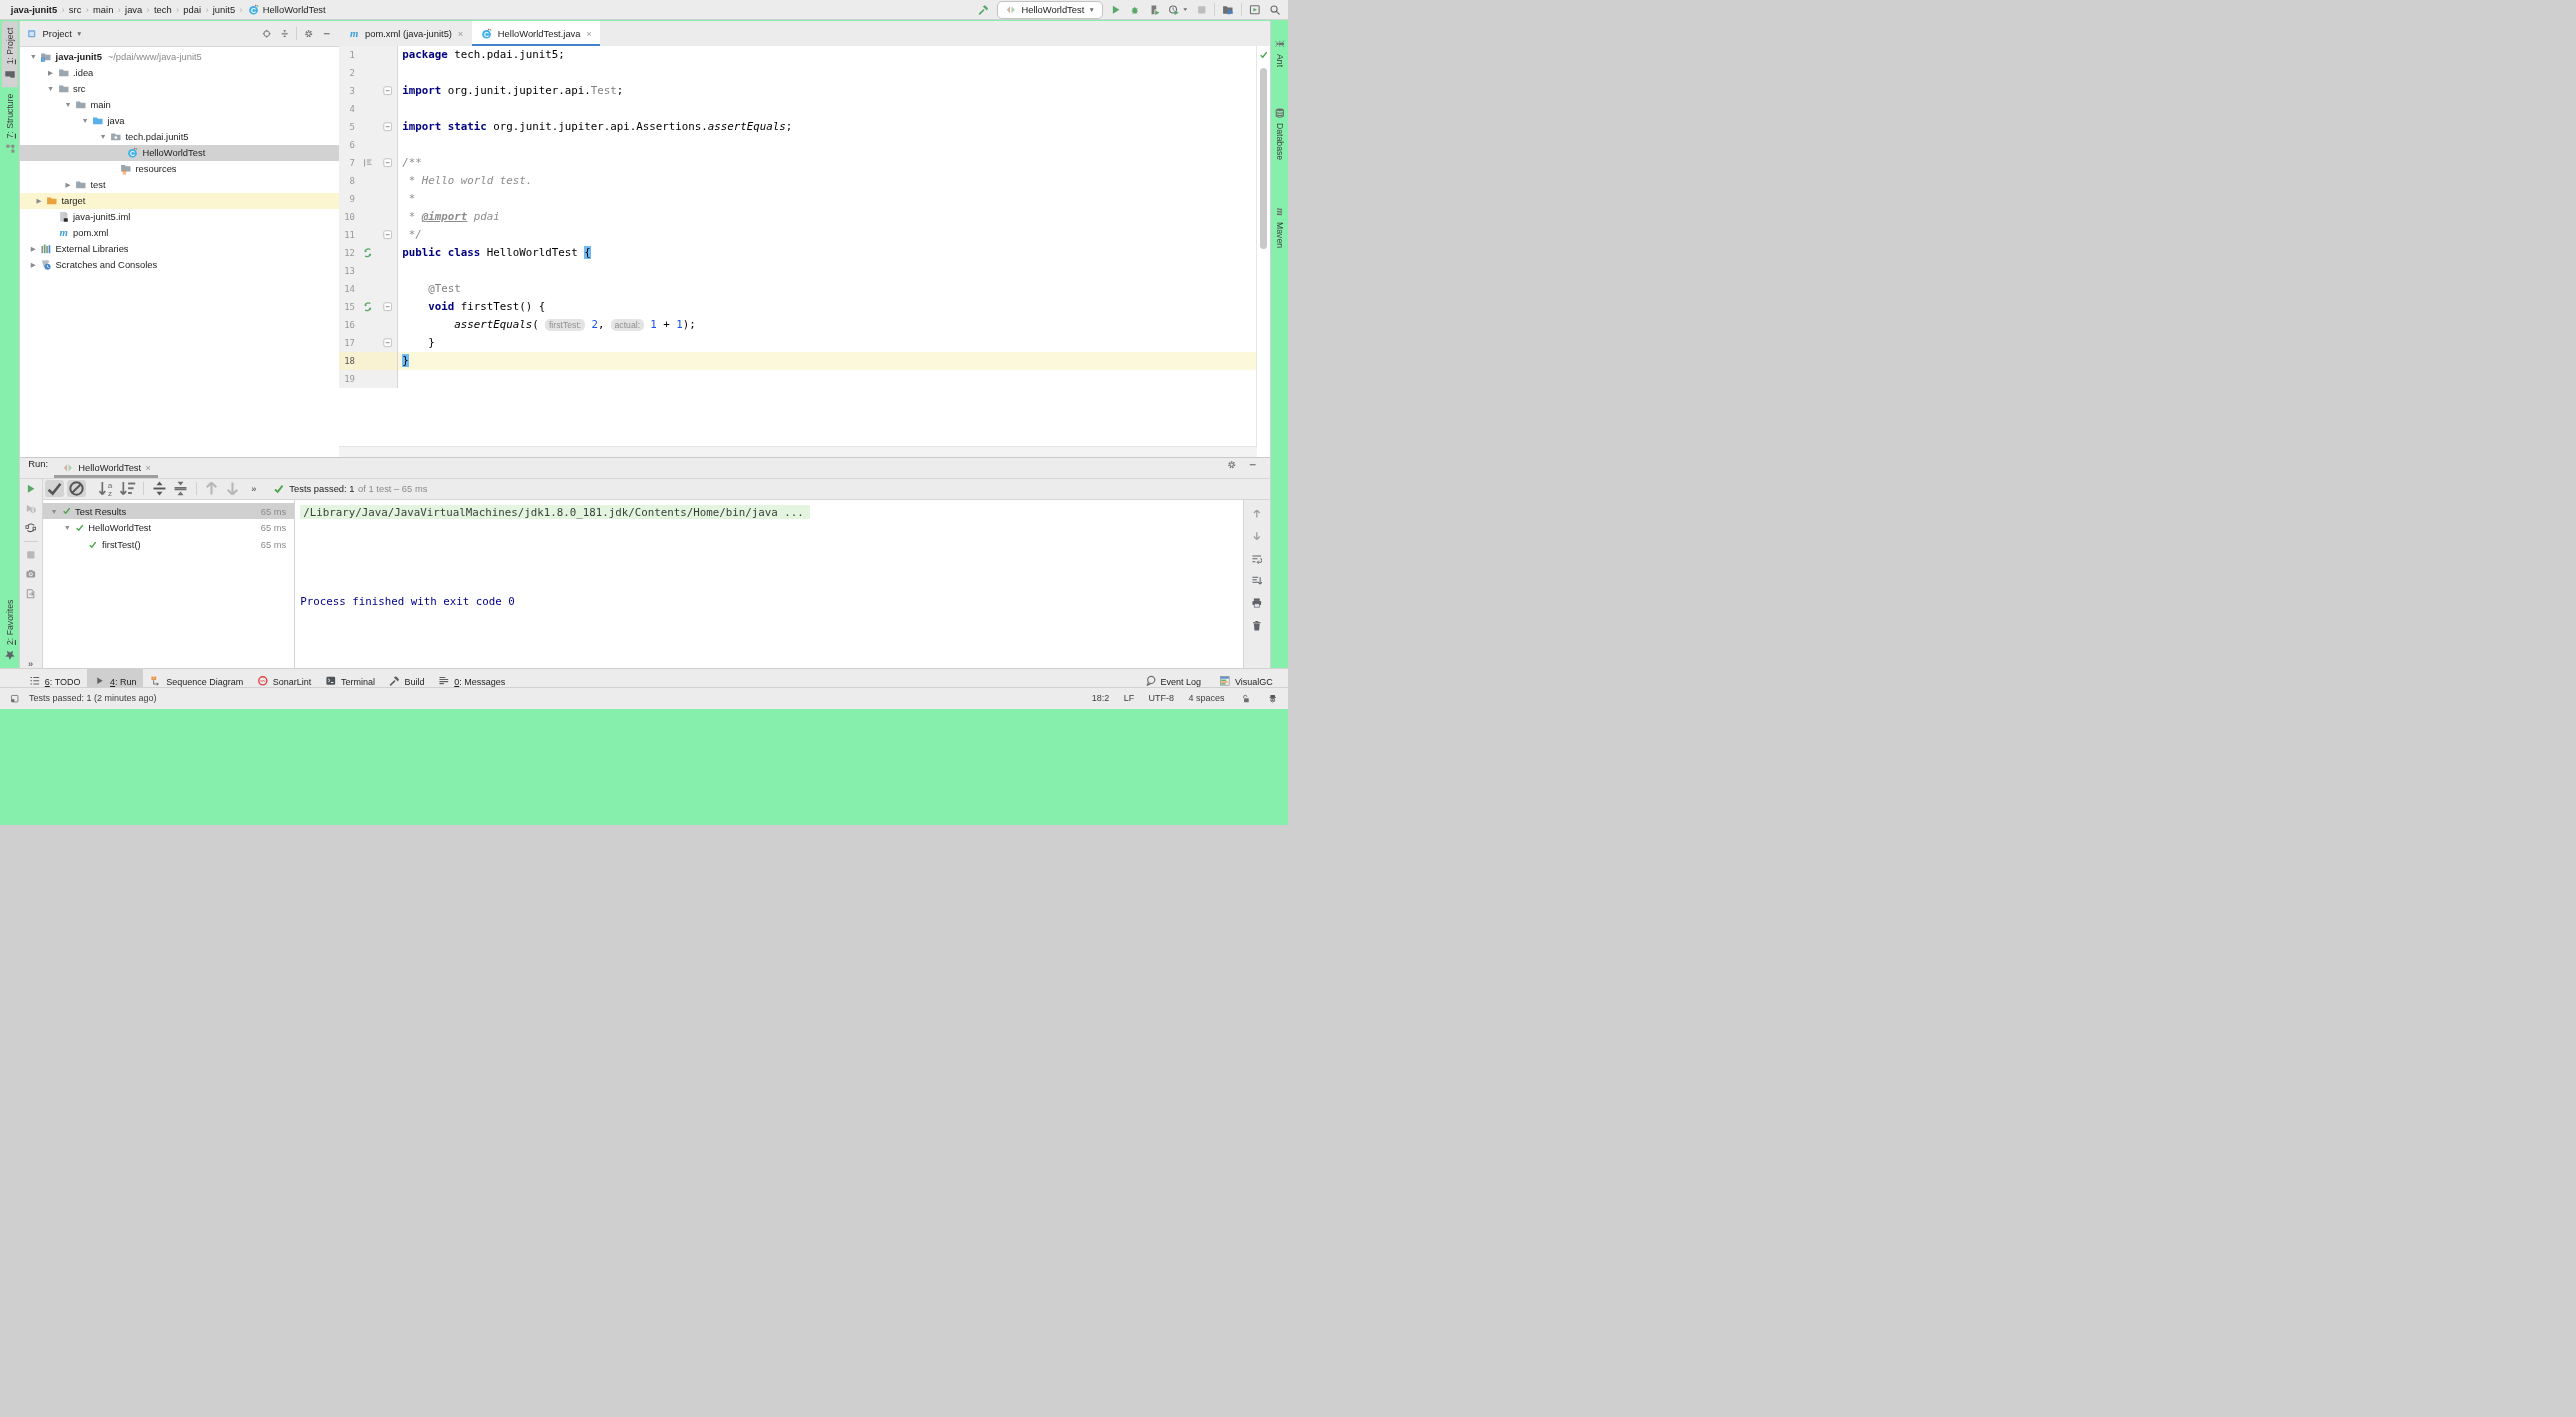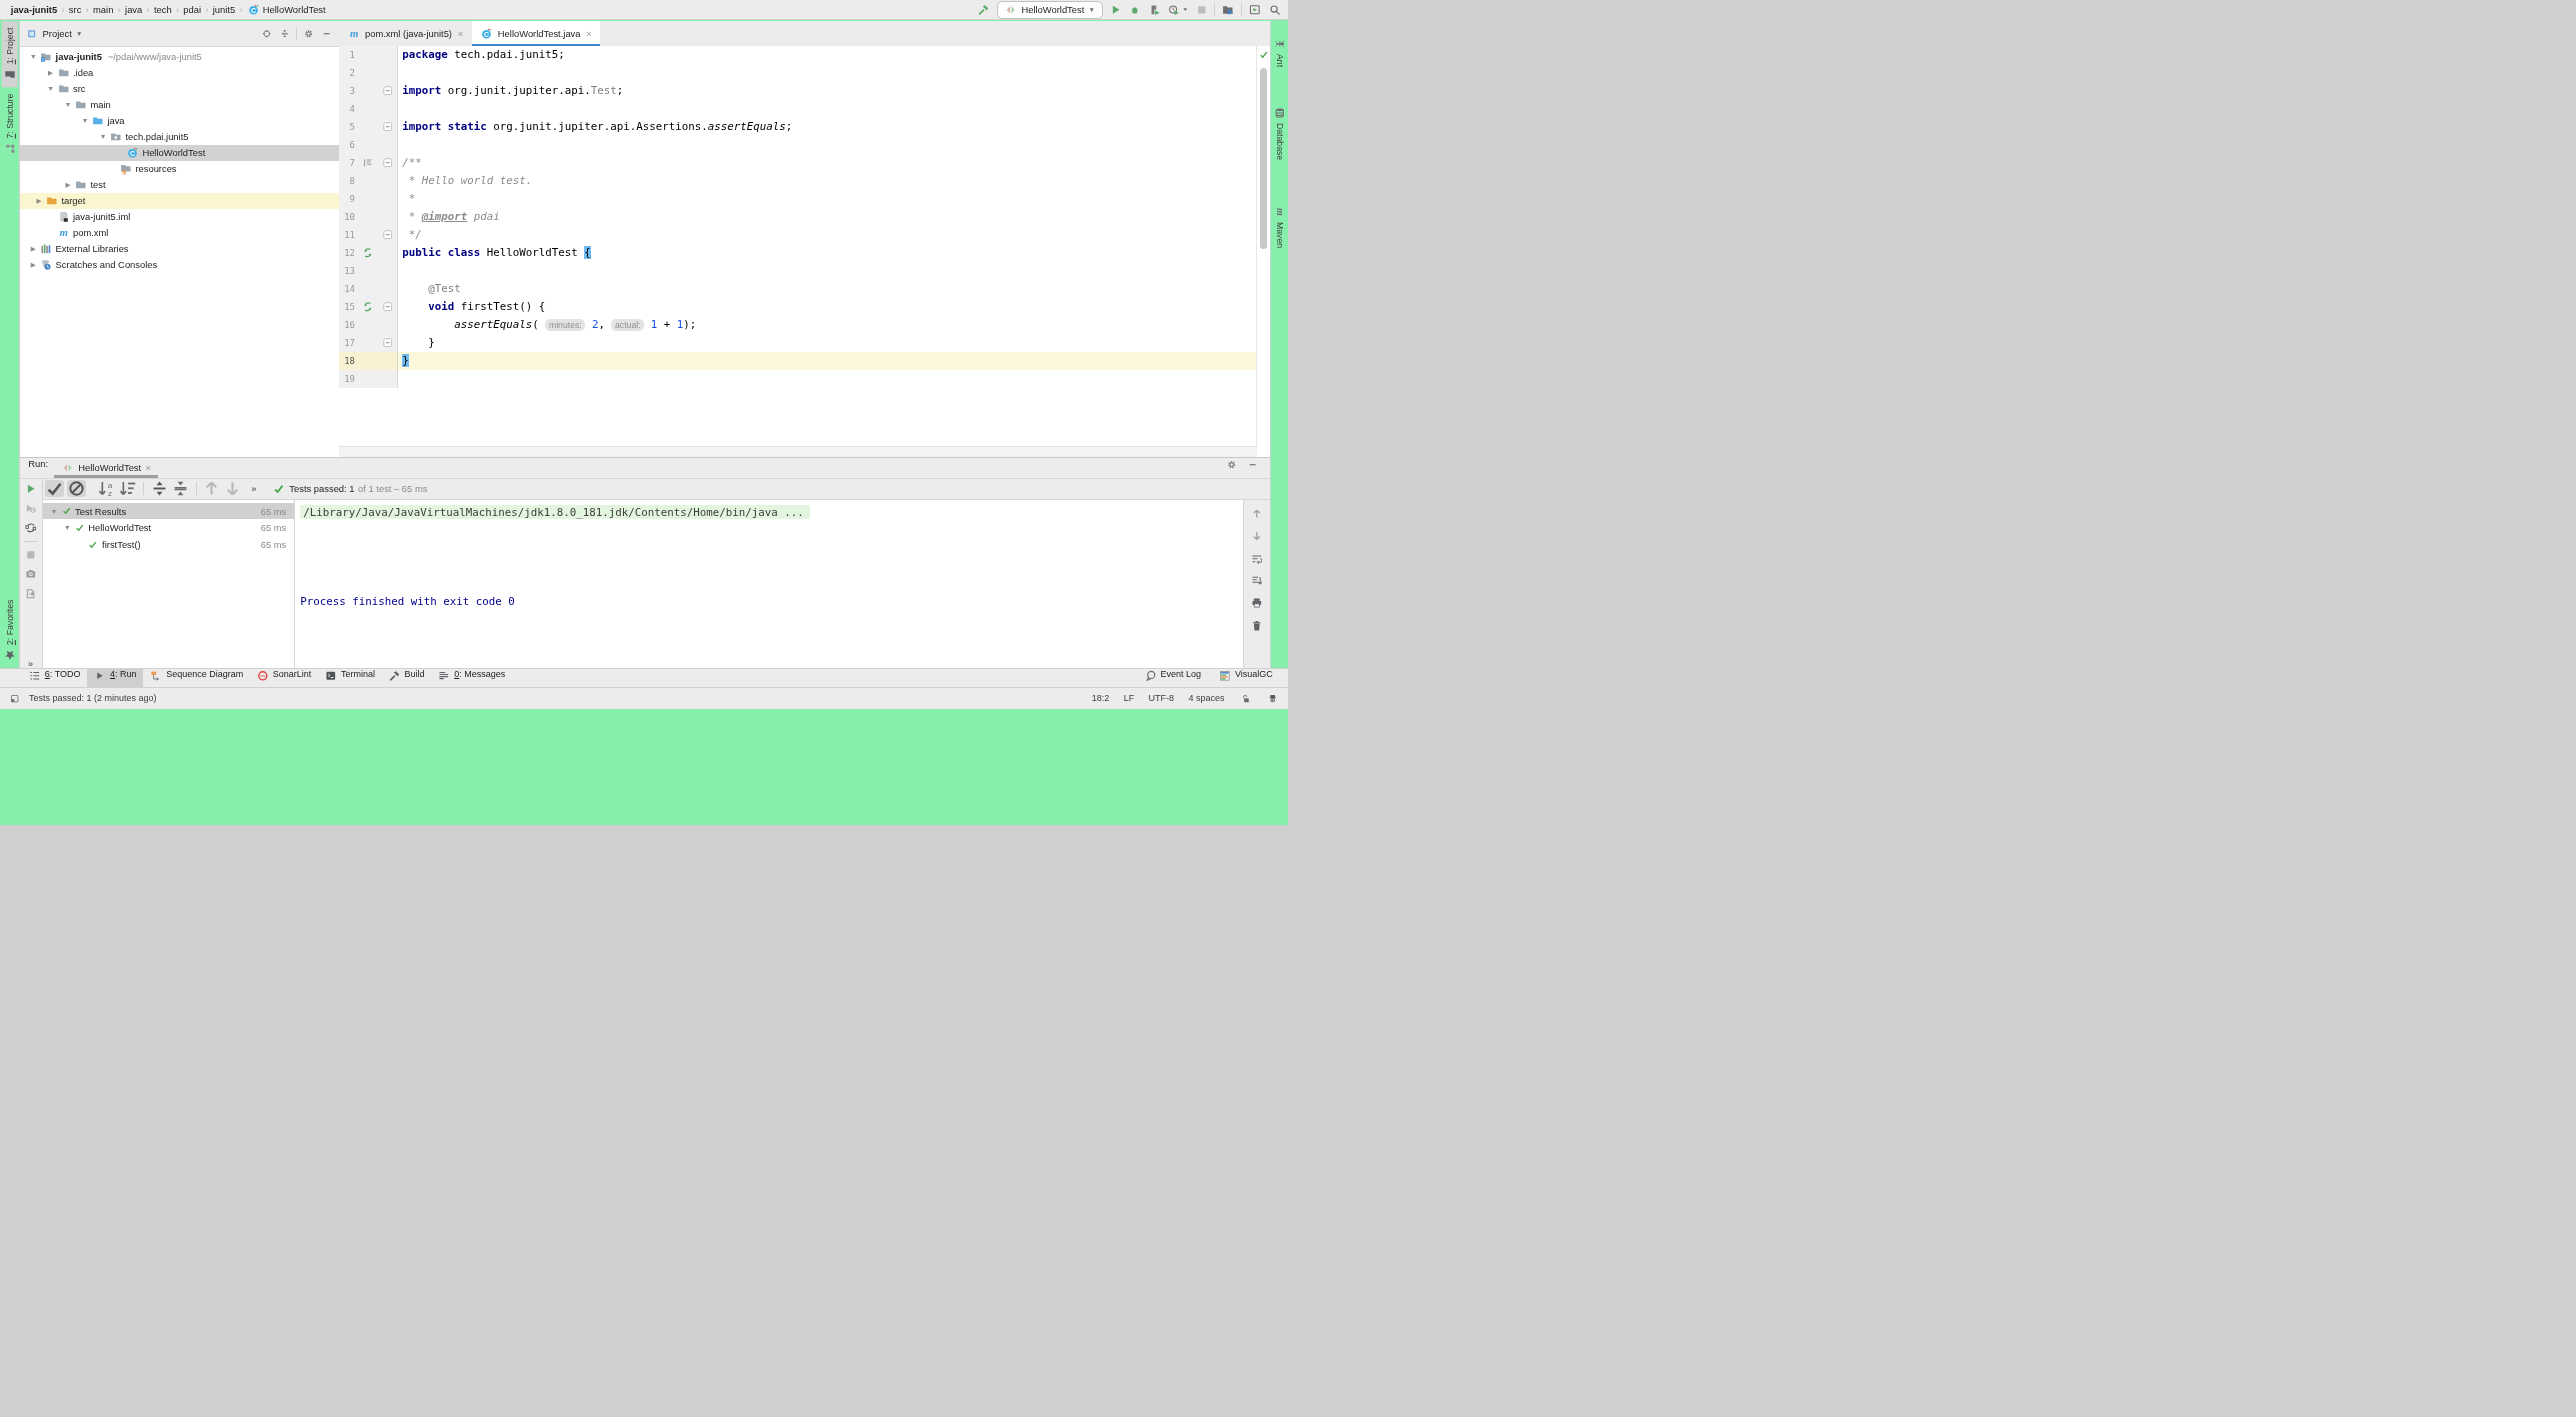--- a/index.html
+++ b/index.html
@@ -91,21 +91,21 @@
   .rrow.sel{background:#d0d0d0}
   .rtime{margin-left:auto;color:#8a8a8a;padding-right:7.2px}
   .r-console{position:absolute;left:275px;top:42px;right:26px;bottom:0;background:#fff;overflow:hidden}
   .r-console pre{margin:0;padding:4.3px 0 0 5.8px;font:10.8px/15px "DejaVu Sans Mono",monospace;color:#000}
   .cmdline{background:#e3f5df;color:#3a3f3c;padding:0.7px 5.8px 0.7px 2.9px}
   .exitline{color:#00008b}
   .r-conicons{position:absolute;right:0;top:42px;width:26px;bottom:0;background:#ececec;border-left:0.7px solid #d6d6d6;display:flex;flex-direction:column;align-items:center;padding-top:7.2px;gap:9.4px}
 
   
   .bottombar{left:0;top:668px;width:100%;height:19px;border-top:0.7px solid #d1d1d1;display:flex;align-items:stretch;padding:0 8.7px 0 21.7px;box-sizing:border-box;background:#ececec}
-  .bitem{display:flex;align-items:flex-start;gap:3.6px;padding:0 6.5px;font-size:9px;cursor:pointer;white-space:nowrap}
+  .bitem{display:flex;align-items:flex-end;gap:3.6px;padding:0 6.5px;font-size:9px;cursor:pointer;white-space:nowrap}
   .bitem.on{background:#cfcfcf}
   .bitem .u{text-decoration:underline}
   .bright{margin-left:auto;display:flex;gap:4.3px}
   .statusbar{left:0;top:687px;width:100%;height:21.7px;border-top:0.7px solid #d1d1d1;display:flex;align-items:center;padding:0 8.7px;box-sizing:border-box;background:#ececec;font-size:9px;color:#3c3c3c}
   .st-left{display:flex;align-items:center;gap:7.2px}
   .st-right{margin-left:auto;display:flex;align-items:center;gap:14.4px}
 </style>
 </head>
 <body>
 
@@ -687,21 +687,21 @@
             </span>
           </div>
     <div class="c"><span class="">    </span><span class="c-kw">void </span><span class="">firstTest() {</span></div>
         </div>
         <div class="row ">
     <div class="g">
             <span class="lnum" style="">16</span>
       <span class="gslot"></span>
       <span class="gfold"></span>
           </div>
-    <div class="c"><span class="">        </span><span class="c-it">assertEquals</span><span class="">( </span><span class="c-hint">minutes:</span><span class=""> </span><span class="c-num">2</span><span class="">, </span><span class="c-hint">actual:</span><span class=""> </span><span class="c-num">1</span><span class=""> + </span><span class="c-num">1</span><span class="">);</span></div>
+    <div class="c"><span class="">        </span><span class="c-it">assertEquals</span><span class="">( </span><span class="c-hint">firstTest:</span><span class=""> </span><span class="c-num">2</span><span class="">, </span><span class="c-hint">actual:</span><span class=""> </span><span class="c-num">1</span><span class=""> + </span><span class="c-num">1</span><span class="">);</span></div>
         </div>
         <div class="row ">
     <div class="g">
             <span class="lnum" style="">17</span>
       <span class="gslot"></span>
       <span class="gfold">
               <span class="icn sm">
                 <svg viewBox="0 0 12 12" width="8" height="8">
                   <rect x="1" y="1" width="10" height="10" rx="2" fill="#fff" stroke="#b4b4b4"></rect>
                   <path d="M3.5 6 h5" stroke="#8a8a8a" stroke-width="1.2"></path>

